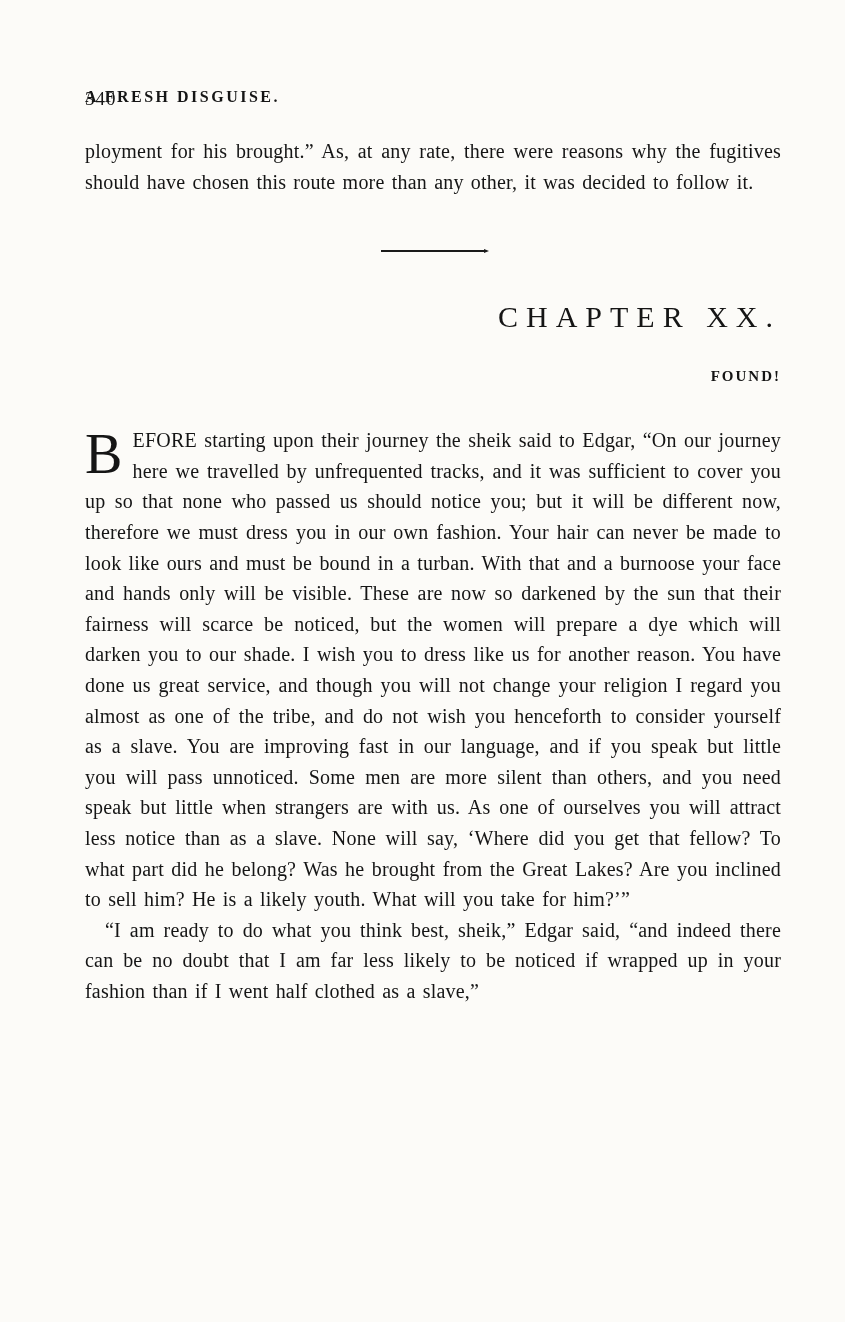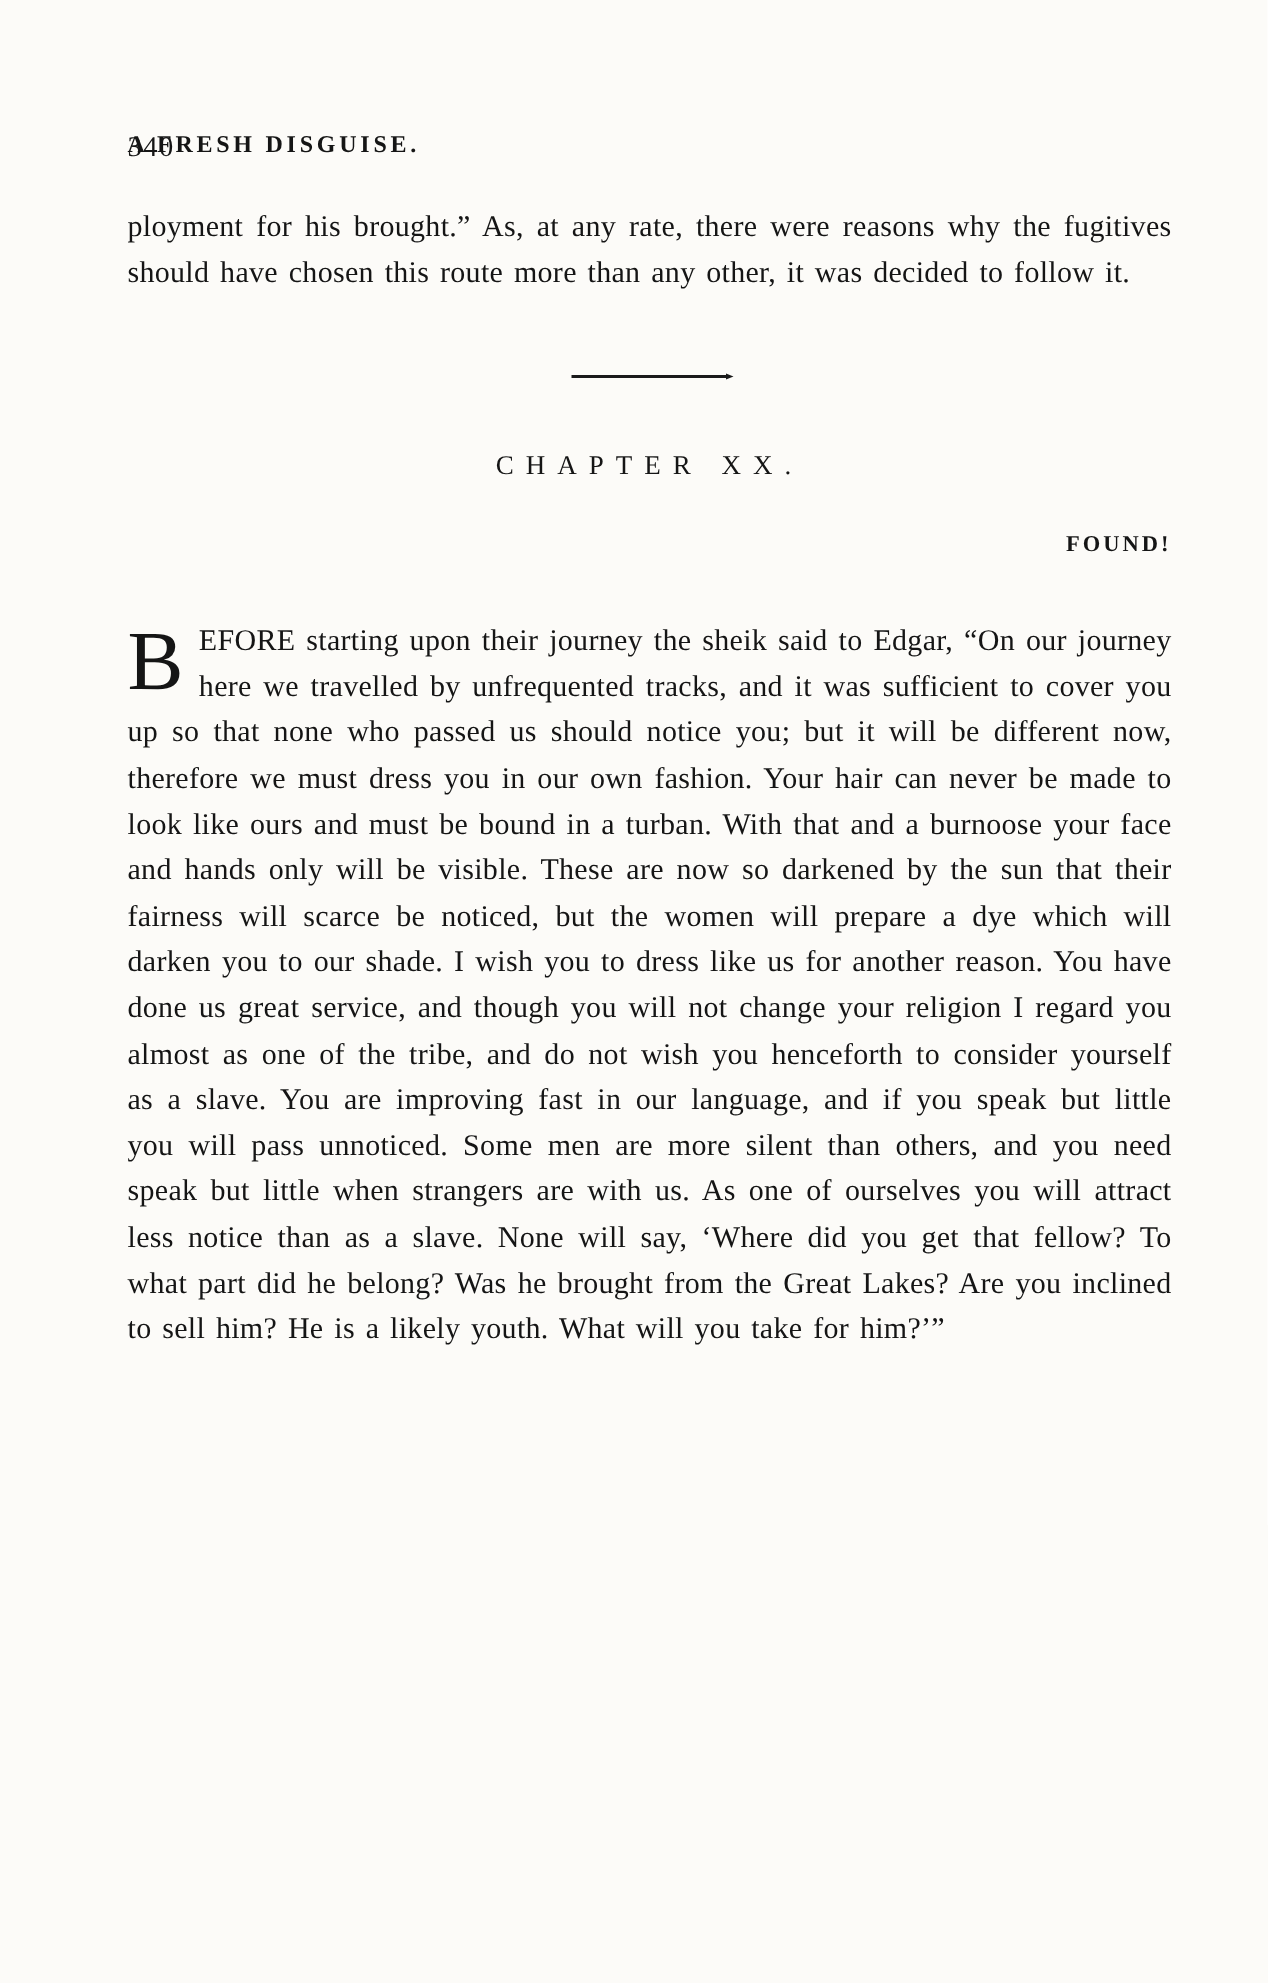--- a/index.html
+++ b/index.html
@@ -57,22 +57,22 @@
     content: "";
     position: absolute;
     right: -4px;
     top: -1px;
     border-left: 5px solid #1a1a1a;
     border-top: 2px solid transparent;
     border-bottom: 2px solid transparent;
   }
   .chapter-heading {
     margin-top: 48px;
-    text-align: center;
-    font-size: 18px;
+    text-align: right;
+    font-size: 30px;
     font-weight: normal;
     letter-spacing: 8px;
   }
   .chapter-subtitle {
     margin-top: 34px;
     text-align: right;
     font-size: 15px;
     font-weight: bold;
     letter-spacing: 2px;
   }
@@ -98,14 +98,15 @@
   <p class="para continuation">ployment for his brought.”  As, at any rate, there were reasons why the fugitives should have chosen this route more than any other, it was decided to follow it.</p>
 
   <div class="divider"></div>
 
   <h2 class="chapter-heading">CHAPTER XX.</h2>
 
   <h3 class="chapter-subtitle">FOUND!</h3>
 
   <p class="para opening"><span class="dropcap">B</span><span>EFORE starting upon their journey the sheik said to Edgar, “On our journey here we travelled by unfrequented tracks, and it was sufficient to cover you up so that none who passed us should notice you; but it will be different now, therefore we must dress you in our own fashion.  Your hair can never be made to look like ours and must be bound in a turban.  With that and a burnoose your face and hands only will be visible.  These are now so darkened by the sun that their fairness will scarce be noticed, but the women will prepare a dye which will darken you to our shade.  I wish you to dress like us for another reason.  You have done us great service, and though you will not change your religion I regard you almost as one of the tribe, and do not wish you henceforth to consider yourself as a slave.  You are improving fast in our language, and if you speak but little you will pass unnoticed.  Some men are more silent than others, and you need speak but little when strangers are with us.  As one of ourselves you will attract less notice than as a slave.  None will say, ‘Where did you get that fellow?  To what part did he belong?  Was he brought from the Great Lakes?  Are you inclined to sell him?  He is a likely youth.  What will you take for him?’”</span></p>
 
+  <p class="para dialogue">“I am ready to do what you think best, sheik,” Edgar said, “and indeed there can be no doubt that I am far less likely to be noticed if wrapped up in your fashion than if I went half clothed as a slave,”</p>
 
 </div>
 
 </body></html>

